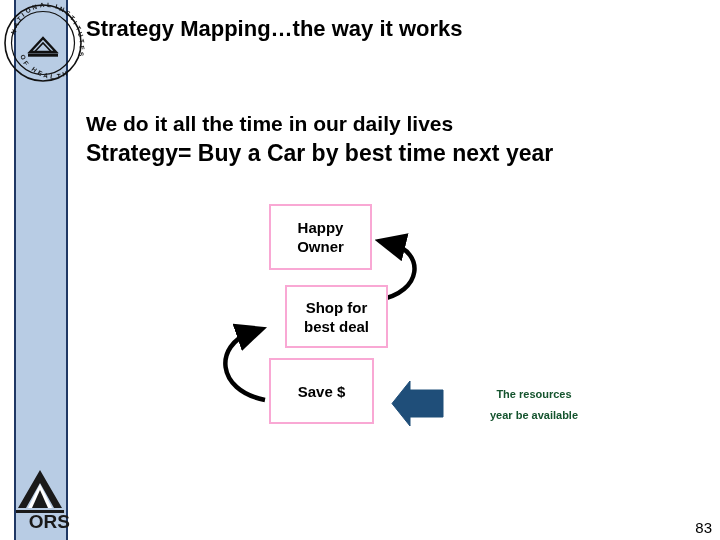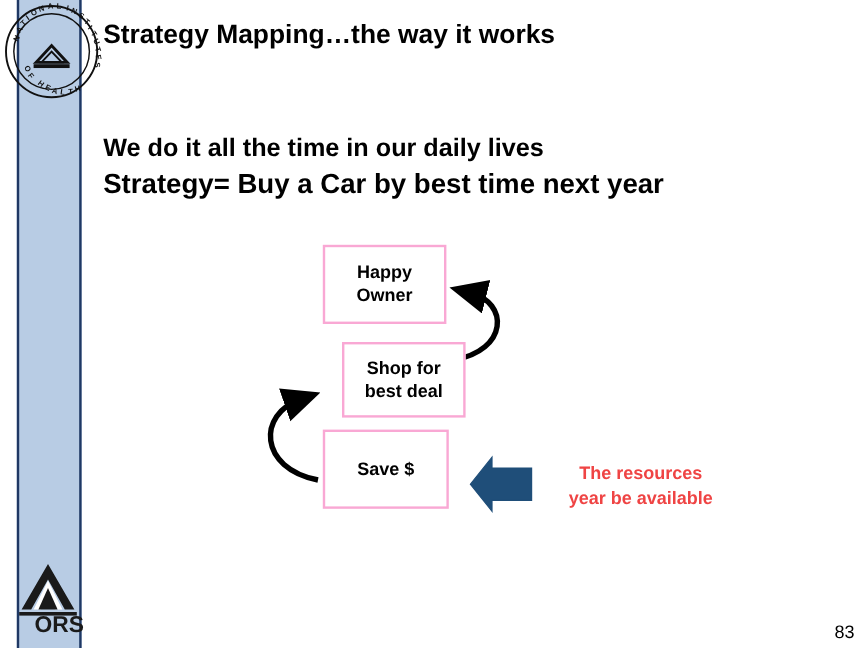--- a/index.html
+++ b/index.html
@@ -134,23 +134,23 @@
     pointer-events: none;
   }
 
   
   .note-text {
     position: absolute;
     left: 450px;
     top: 384px;
     width: 168px;
     text-align: center;
-    font-size: 15px;
-    font-weight: bold;
-    color: #ef4444;
+    font-size: 11px;
+    font-weight: bold;
+    color: #14532d;
     line-height: 21px;
   }
 
   
   .page-number {
     position: absolute;
     right: 8px;
     bottom: 4px;
     font-size: 15px;
     color: #000000;

